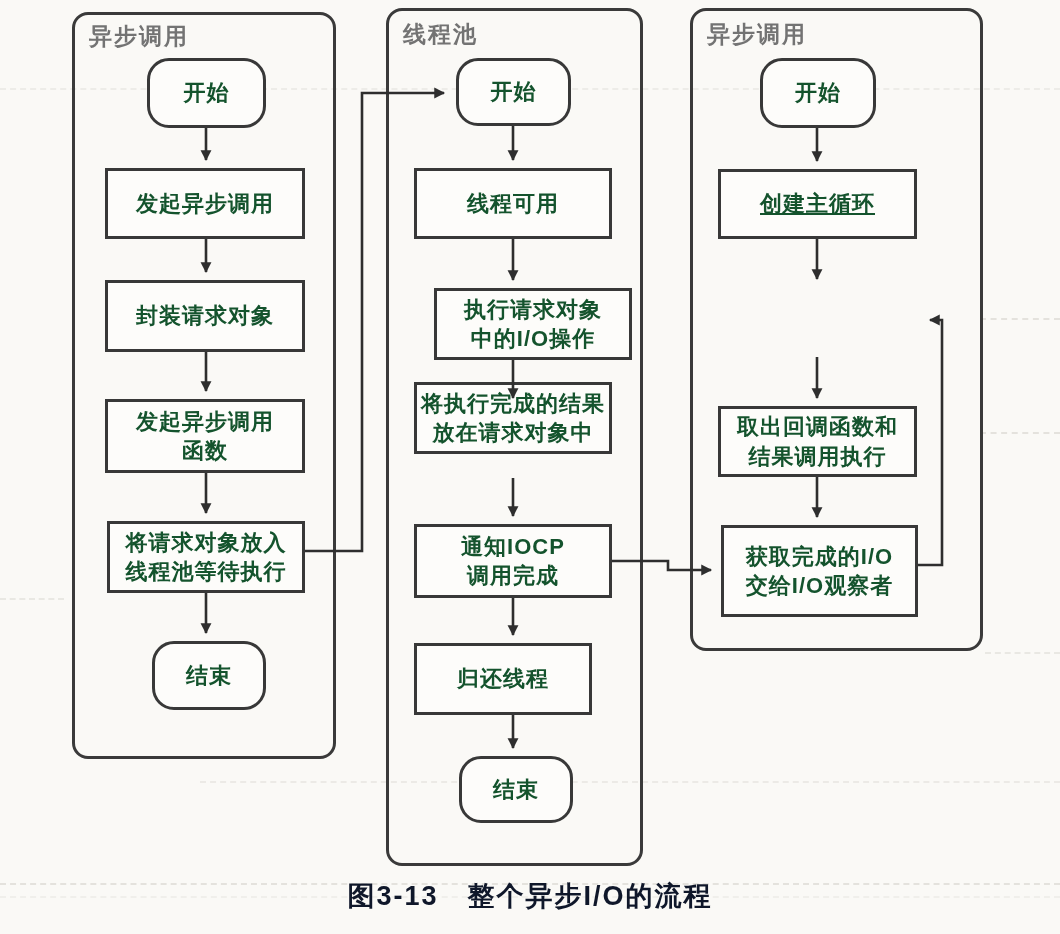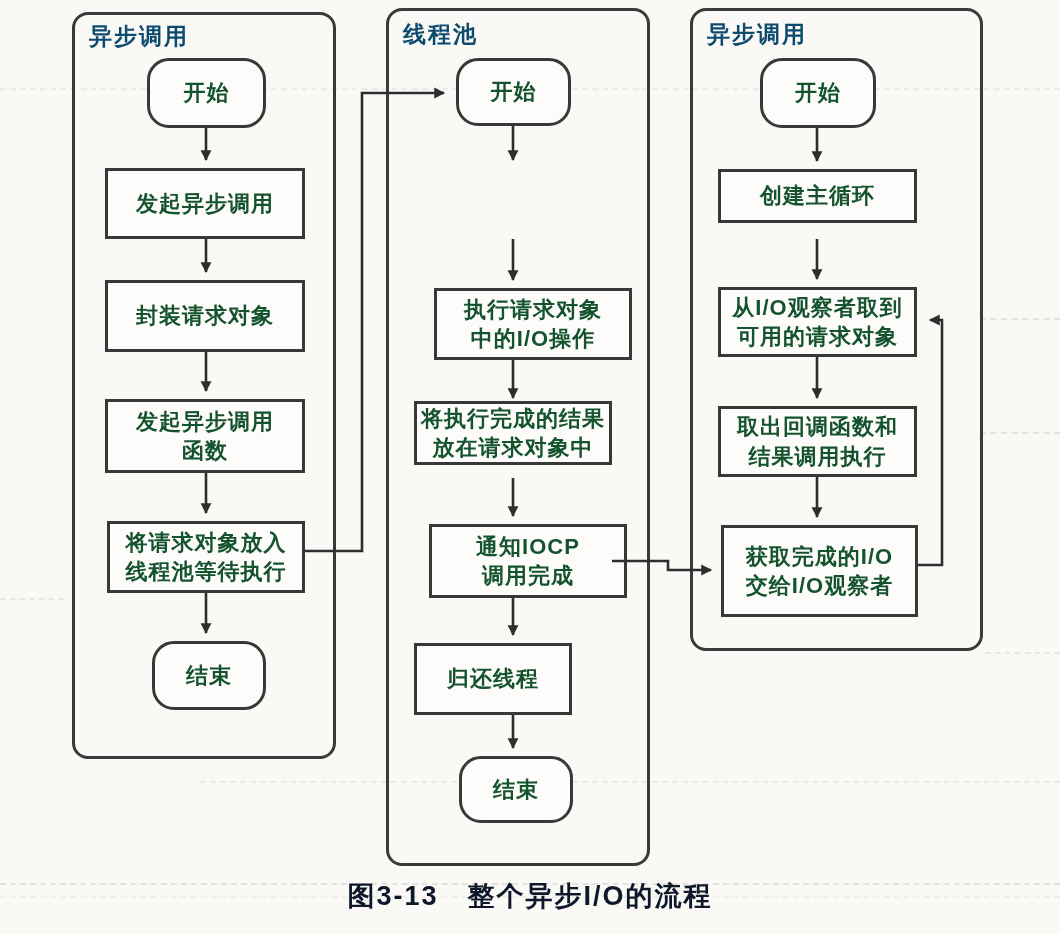--- a/index.html
+++ b/index.html
@@ -4,21 +4,21 @@
 <style>
   html,body{margin:0;padding:0;}
   body{width:1060px;height:934px;font-family:"Liberation Sans",sans-serif;}
   .canvas{position:relative;width:1060px;height:934px;background:#faf9f6;overflow:hidden;}
 
   
   .scanline{position:absolute;height:0;border-top:2px dashed #dfddd8;z-index:0;}
 
   
   .group{position:absolute;border:3px solid #3a3a3a;border-radius:16px;z-index:1;background:transparent;}
-  .group-title{position:absolute;font-size:23px;font-weight:bold;color:#0c4a6e;letter-spacing:2px;white-space:nowrap;}
+  .group-title{position:absolute;font-size:23px;font-weight:bold;color:#737373;letter-spacing:2px;white-space:nowrap;}
 
   
   .node{position:absolute;border:3px solid #383838;background:#fdfcfa;z-index:2;
         display:flex;align-items:center;justify-content:center;text-align:center;
         font-size:22px;font-weight:bold;color:#14532d;line-height:1.32;
         white-space:pre-line;letter-spacing:1px;box-sizing:border-box;}
   .terminal{border-radius:22px;}
 
   .arrows{position:absolute;left:0;top:0;z-index:3;pointer-events:none;}
 
@@ -35,50 +35,49 @@
   <div class="scanline" style="left:980px;top:432px;width:80px;opacity:.8;"></div>
   <div class="scanline" style="left:0;top:598px;width:64px;opacity:.6;"></div>
   <div class="scanline" style="left:985px;top:652px;width:75px;opacity:.6;"></div>
   <div class="scanline" style="left:200px;top:781px;width:860px;opacity:.5;"></div>
   <div class="scanline" style="left:0;top:883px;width:1060px;opacity:.8;"></div>
   <div class="scanline" style="left:0;top:896px;width:1060px;opacity:.35;"></div>
 
   <div class="group" style="left:72px;top:12px;width:258px;height:741px;">
     <div class="group-title" style="left:14px;top:6px;">异步调用</div>
   </div>
-  <div class="group" style="left:386px;top:8px;width:251px;height:852px;padding-left:7px;">
+  <div class="group" style="left:386px;top:8px;width:251px;height:852px;">
     <div class="group-title" style="left:14px;top:8px;">线程池</div>
   </div>
   <div class="group" style="left:690px;top:8px;width:287px;height:637px;">
     <div class="group-title" style="left:14px;top:8px;">异步调用</div>
   </div>
 
   <div class="node terminal" style="left:147px;top:58px;width:119px;height:70px;">开始</div>
   <div class="node" style="left:105px;top:168px;width:200px;height:71px;">发起异步调用</div>
   <div class="node" style="left:105px;top:280px;width:200px;height:72px;">封装请求对象</div>
   <div class="node" style="left:105px;top:399px;width:200px;height:74px;">发起异步调用
 函数</div>
   <div class="node" style="left:107px;top:521px;width:198px;height:72px;">将请求对象放入
 线程池等待执行</div>
   <div class="node terminal" style="left:152px;top:641px;width:114px;height:69px;">结束</div>
 
   <div class="node terminal" style="left:456px;top:58px;width:115px;height:68px;">开始</div>
+  <div class="node" style="left:414px;top:168px;width:198px;height:71px;">线程可用</div>
   <div class="node" style="left:434px;top:288px;width:198px;height:72px;">执行请求对象
 中的I/O操作</div>
-  <div class="node" style="left:414px;top:401px;width:198px;height:64px;">将执行完成的结果
+  <div class="node" style="left:414px;top:382px;width:198px;height:72px;">将执行完成的结果
 放在请求对象中</div>
-  <div class="node" style="left:414px;top:524px;width:198px;height:74px;margin-left:15px;">通知IOCP
+  <div class="node" style="left:414px;top:524px;width:198px;height:74px;">通知IOCP
 调用完成</div>
-  <div class="node" style="left:414px;top:643px;width:158px;height:72px;">归还线程</div>
+  <div class="node" style="left:414px;top:643px;width:178px;height:72px;">归还线程</div>
   <div class="node terminal" style="left:459px;top:756px;width:114px;height:67px;">结束</div>
 
   <div class="node terminal" style="left:760px;top:58px;width:116px;height:70px;">开始</div>
-  <div class="node" style="left:718px;top:169px;width:199px;height:54px;">创建主循环</div>
-  <div class="node" style="left:718px;top:287px;width:199px;height:70px;">从I/O观察者取到
-可用的请求对象</div>
+  <div class="node" style="left:718px;top:169px;width:199px;height:70px;text-decoration:underline;">创建主循环</div>
   <div class="node" style="left:718px;top:406px;width:199px;height:71px;">取出回调函数和
 结果调用执行</div>
   <div class="node" style="left:721px;top:525px;width:197px;height:92px;">获取完成的I/O
 交给I/O观察者</div>
 
   <svg class="arrows" width="1060" height="934" viewBox="0 0 1060 934">
     <defs>
       <marker id="ah" viewBox="0 0 12 12" refX="10" refY="6" markerWidth="13" markerHeight="13" orient="auto" markerUnits="userSpaceOnUse">
         <path d="M1,1 L11,6 L1,11 z" fill="#2e2e2e"></path>
       </marker>

